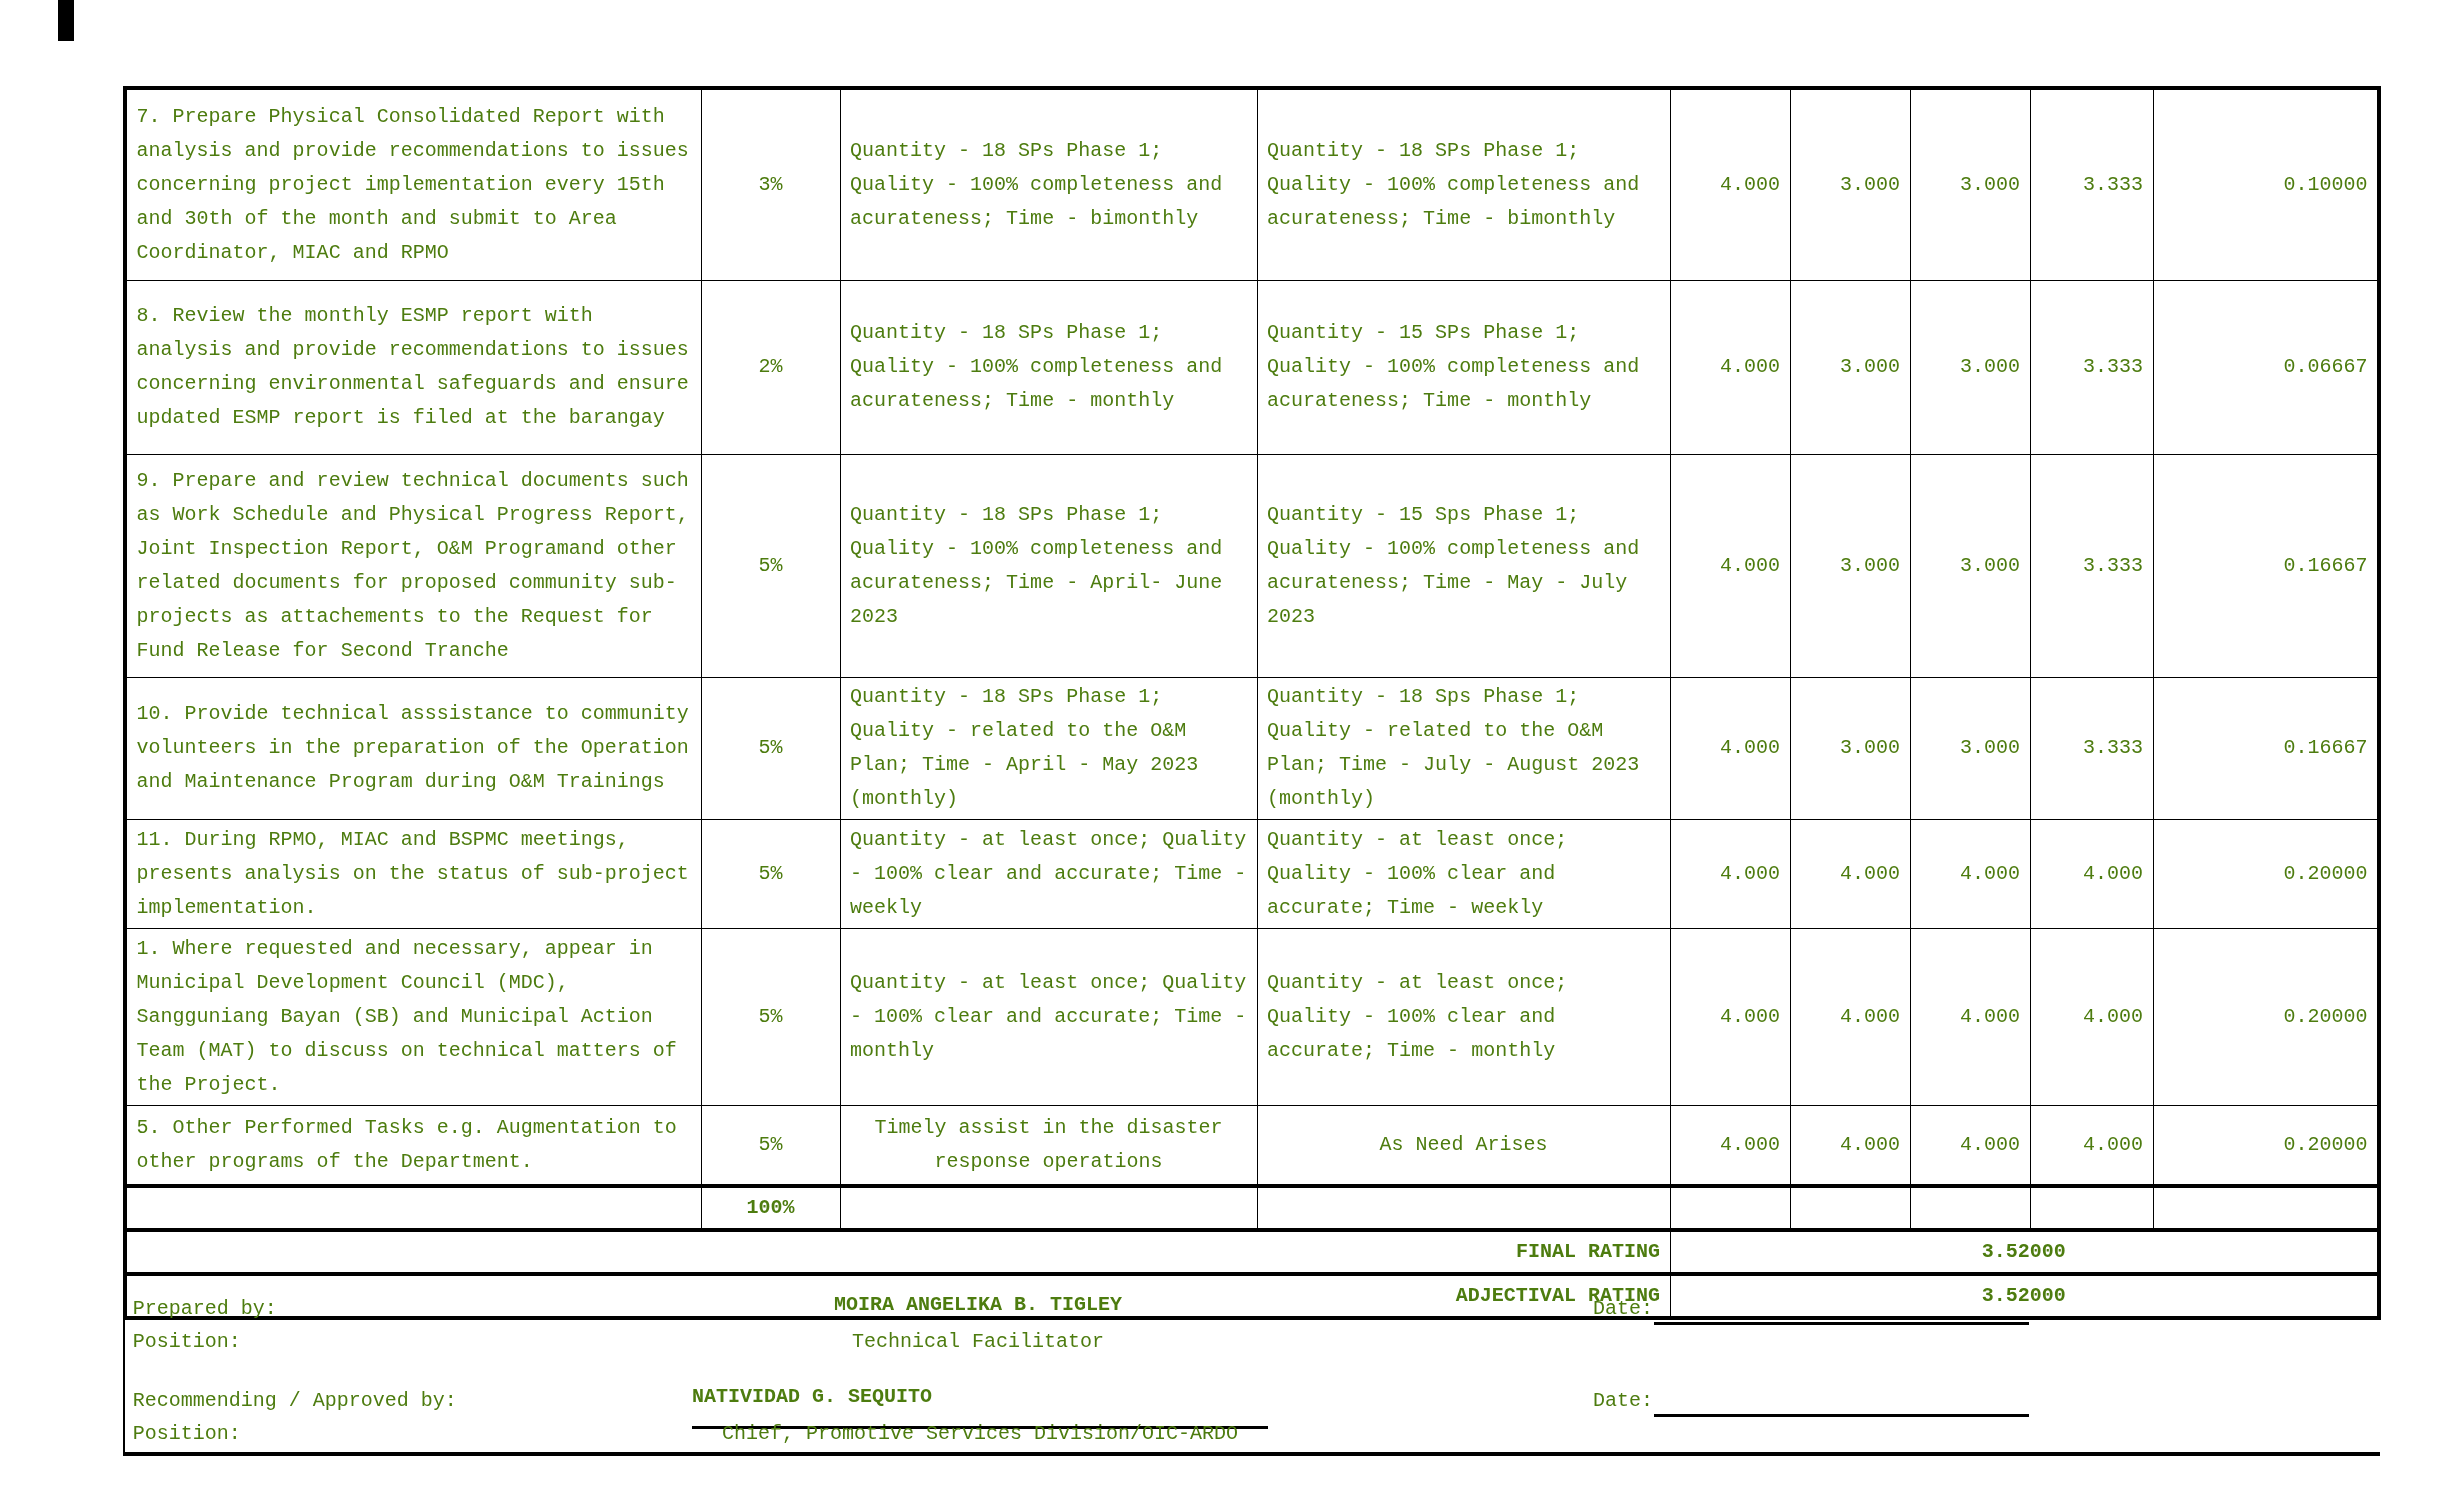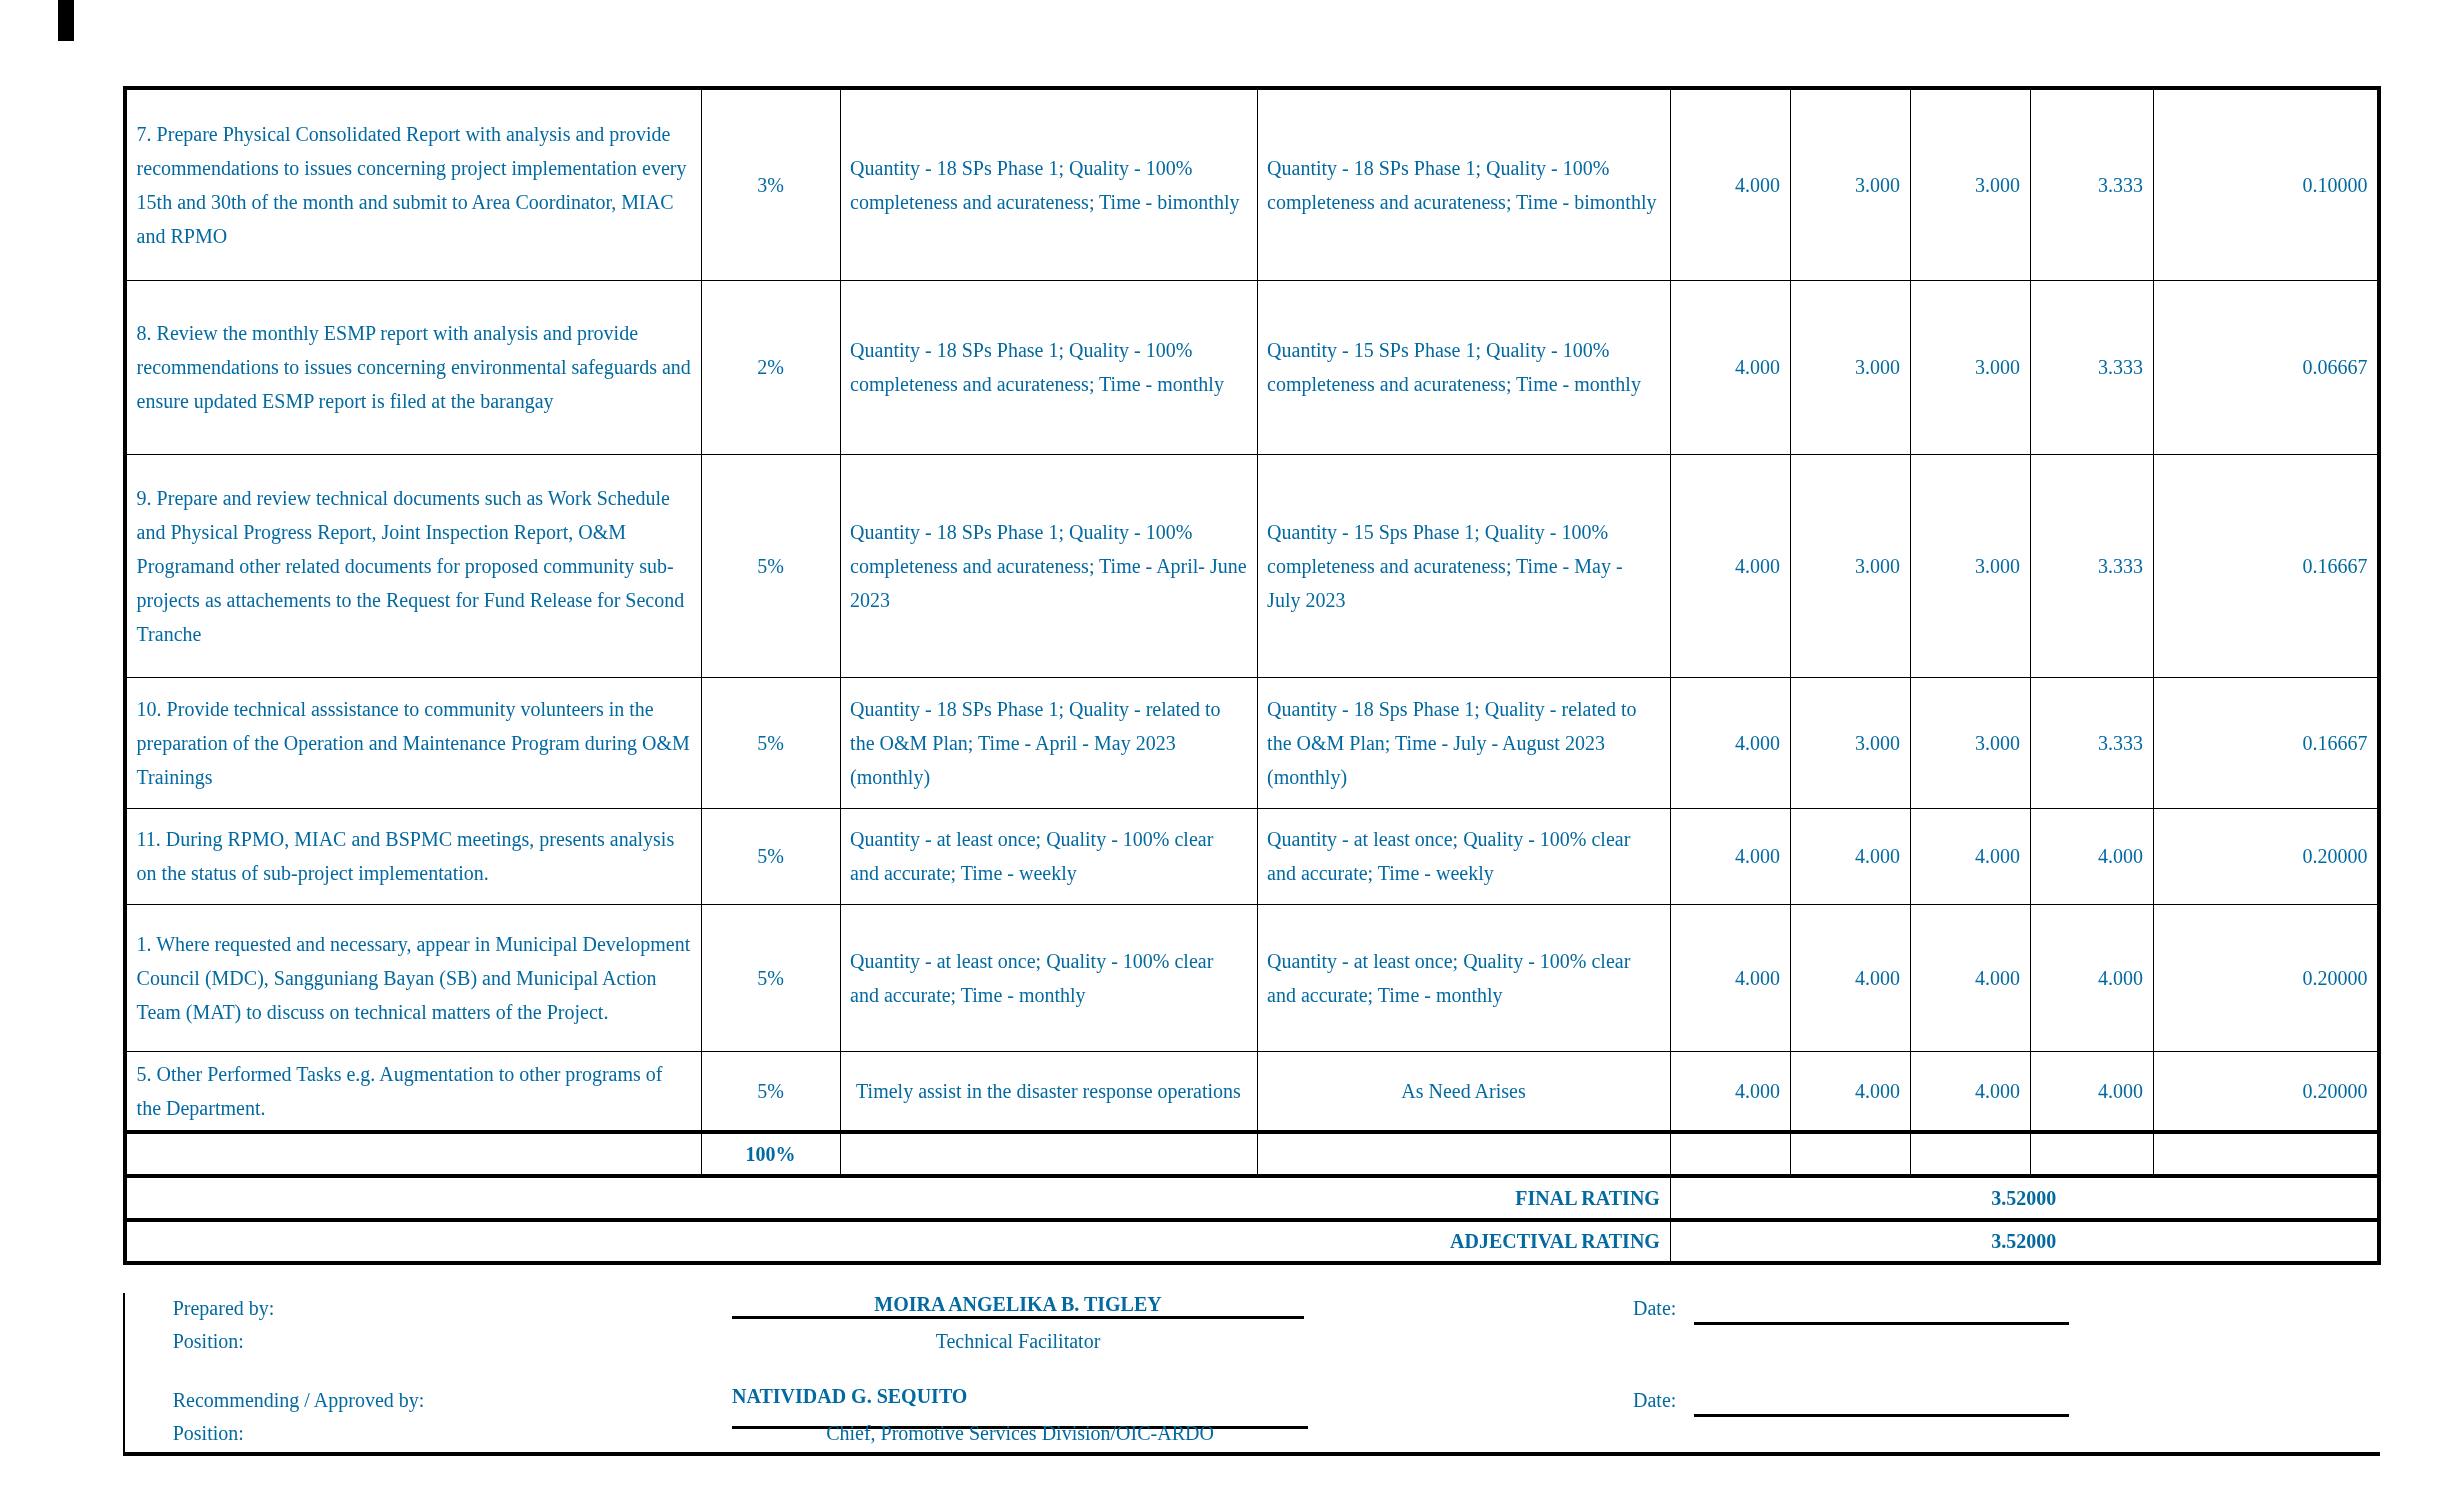--- a/index.html
+++ b/index.html
@@ -1,37 +1,37 @@
 <!DOCTYPE html>
 <html><head>
 <meta charset="utf-8">
 <style>
   html,body{margin:0;padding:0;background:#fff;}
   body{width:2459px;height:1493px;overflow:hidden;}
   .sheet{position:relative;width:2044px;height:1493px;background:#ffffff;
-         font-family:Liberation Serif, serif;color:#0369a1;}
+         font-family:Liberation Mono, monospace;color:#4d7c0f;}
   .corner-mark{position:absolute;left:58px;top:0;width:16.3px;height:41px;background:#000;}
 
   table.ipcr{position:absolute;left:123px;top:86px;width:2255px;
              border-collapse:collapse;table-layout:fixed;border:4.8px solid #000;}
   table.ipcr td{border:1.9px solid #000;padding:2.9px 9.6px;font-size:20px;line-height:1.7;
                 vertical-align:middle;overflow:hidden;word-wrap:break-word;}
   td.num{text-align:right;padding-right:13.4px;}
   td.pct{text-align:center;}
   td.center{text-align:center;}
   tr.thick-top td{border-top:4.8px solid #000;}
   tr.thick-bottom td{border-bottom:4.8px solid #000;}
   .support-label{font-weight:bold;font-style:italic;}
   .bold{font-weight:bold;}
   .rating-label{font-weight:bold;text-align:right;padding-right:7.7px;}
   .rating-value{font-weight:bold;text-align:center;}
 
   .sig{position:absolute;left:123px;top:1293px;width:2255px;height:159px;
        border-left:2.9px solid #000;border-bottom:4.8px solid #000;font-size:20px;}
-  .sig .abs{position:absolute;margin-left:40px;}
+  .sig .abs{position:absolute;}
   .sig .label1{left:7.7px;top:3.8px;}
   .sig .name1{left:567px;top:0;width:572px;text-align:center;font-weight:bold;
               border-bottom:3.8px solid #000;padding-bottom:0;}
   .sig .date1-label{left:1468px;top:3.8px;}
   .sig .date1-line{left:1529px;top:1.9px;width:375px;height:27px;border-bottom:3.8px solid #000;}
   .sig .pos1-label{left:7.7px;top:37px;}
   .sig .pos1{left:567px;top:37px;width:572px;text-align:center;}
   .sig .label2{left:7.7px;top:96px;text-align:right;}
   .sig .name2{left:567px;top:92px;width:576px;text-align:left;font-weight:bold;
               border-bottom:3.8px solid #000;padding-bottom:18px;}

